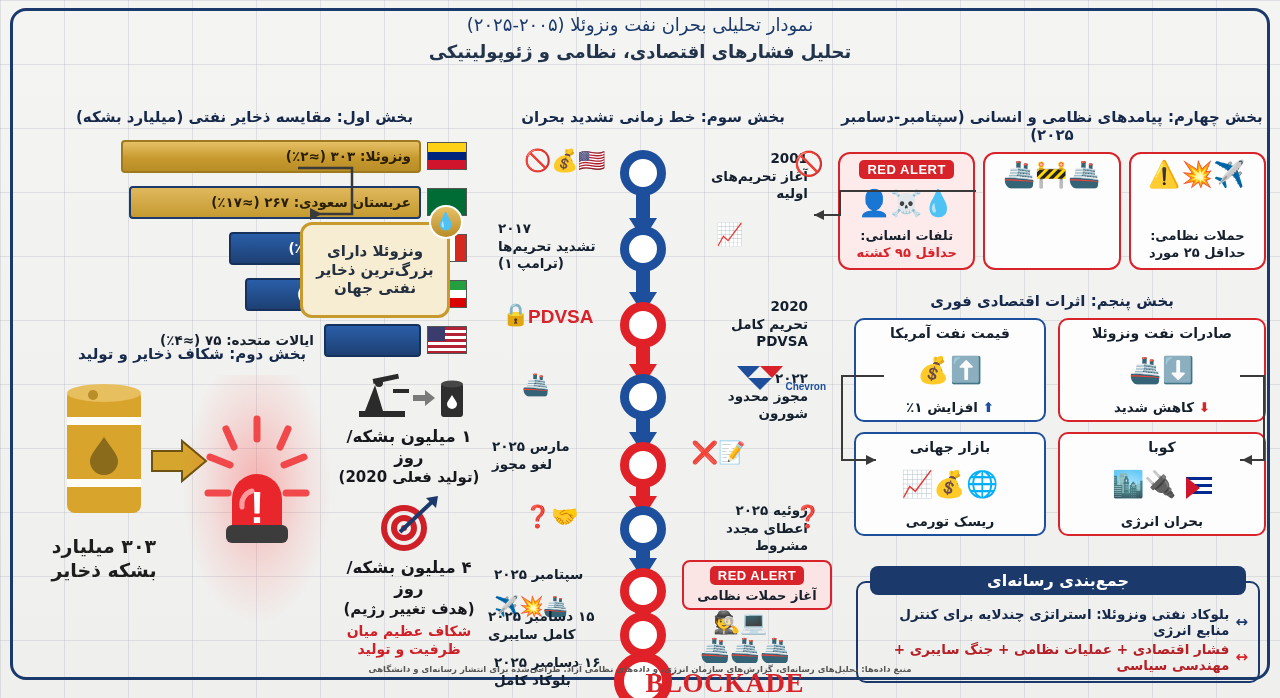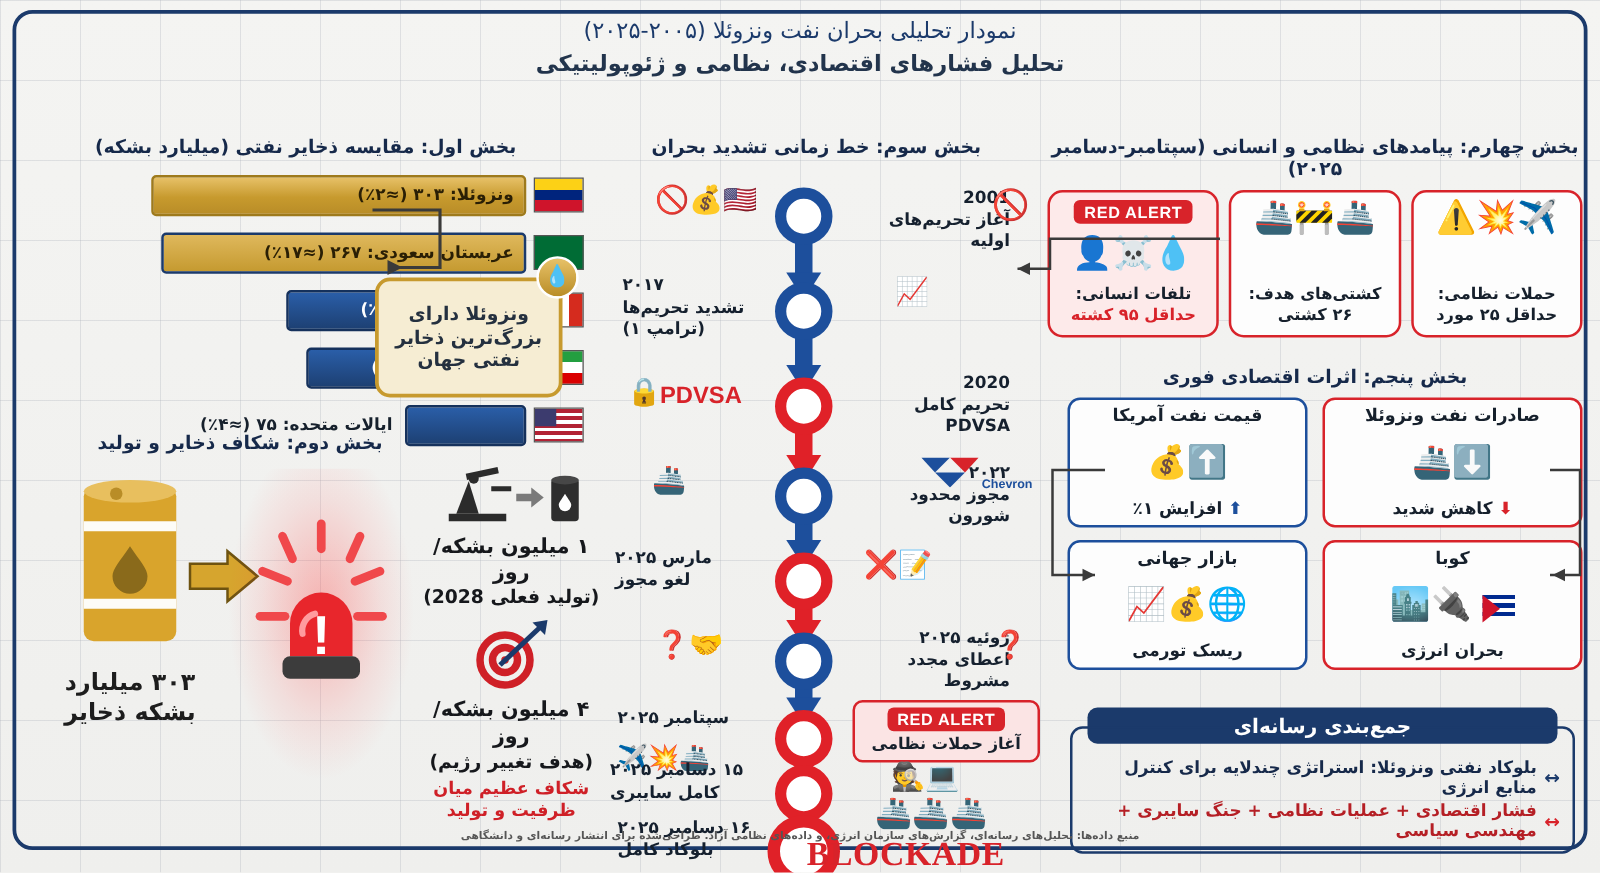--- a/index.html
+++ b/index.html
@@ -266,21 +266,21 @@
           <circle cx="30" cy="14" r="4"></circle>
         </g>
         <path d="M64,26 h12 v-5 l10,8 l-10,8 v-5 h-12 z" fill="#7a7a7a"></path>
         <g>
           <rect x="92" y="14" width="22" height="34" rx="3" fill="#2e2e2e"></rect>
           <ellipse cx="103" cy="15" rx="11" ry="3.5" fill="#474747"></ellipse>
           <path d="M103 26 c-3 5 -5 7 -5 9 a5 5 0 0 0 10 0 c0-2 -2-4 -5-9z" fill="#fff"></path>
         </g>
       </svg>
       <div class="num">۱ میلیون بشکه/روز</div>
-      <div class="sub">(تولید فعلی 2028)</div>
+      <div class="sub">(تولید فعلی 2020)</div>
 
       <svg width="66" height="58" viewBox="0 0 66 58" style="margin-top:8px">
         <circle cx="28" cy="34" r="20" fill="none" stroke="#cf2027" stroke-width="6"></circle>
         <circle cx="28" cy="34" r="10" fill="none" stroke="#cf2027" stroke-width="6"></circle>
         <circle cx="28" cy="34" r="3" fill="#cf2027"></circle>
         <path d="M24 38 L58 6" stroke="#1b3a6b" stroke-width="4"></path>
         <path d="M50 4 L62 2 L60 14 Z" fill="#1b3a6b"></path>
       </svg>
       <div class="num">۴ میلیون بشکه/روز</div>
       <div class="sub">(هدف تغییر رژیم)</div>
@@ -395,24 +395,20 @@
     <div class="cardrow">
       <div class="card">
         <div class="ico">✈️💥⚠️</div>
         <div class="lbl">
           <span>حملات نظامی:</span><br>
           <span>حداقل ۲۵ مورد</span>
         </div>
       </div>
       <div class="card">
         <div class="ico">🚢🚧🚢</div>
-        <div class="lbl">
-          <span>کشتی‌های هدف:</span><br>
-          <span>۲۶ کشتی</span>
-        </div>
       </div>
       <div class="card alert">
         <span class="redalert-pill">RED ALERT</span>
         <div class="ico">💧☠️👤</div>
         <div class="lbl">
           <span>تلفات انسانی:</span><br>
           <span class="hl">حداقل ۹۵ کشته</span>
         </div>
       </div>
     </div>

